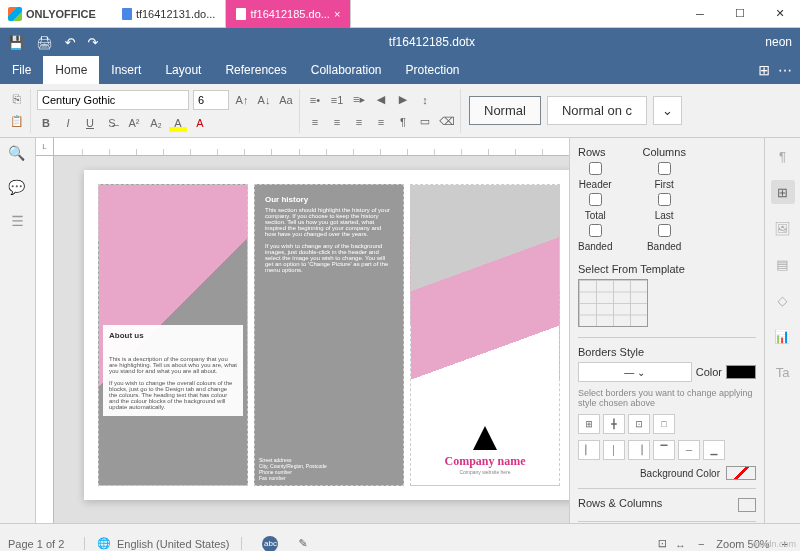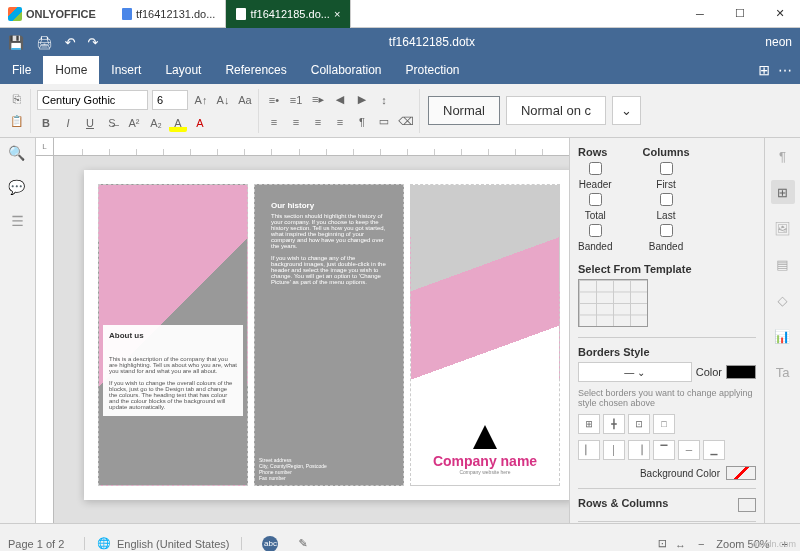--- a/index.html
+++ b/index.html
@@ -2,66 +2,66 @@
 <html><head>
 <meta charset="utf-8">
 <style>
 * { box-sizing: border-box; margin: 0; padding: 0; font-family: -apple-system, Segoe UI, Arial, sans-serif; }
 body { width: 800px; height: 551px; overflow: hidden; background: #fff; font-size: 11px; color: #333; }
 .titlebar { height: 28px; background: #fff; display: flex; align-items: center; border-bottom: 1px solid #ccc; }
 .logo { display: flex; align-items: center; padding: 0 8px; font-weight: bold; font-size: 11px; color: #444; }
 .logo-icon { width: 14px; height: 14px; background: linear-gradient(135deg,#ff6b35 33%,#00a8e8 33% 66%,#8cc63f 66%); margin-right: 4px; border-radius: 2px; }
 .tabs-docs { display: flex; align-items: stretch; height: 28px; margin-left: 8px; }
 .doc-tab { display: flex; align-items: center; padding: 0 10px; font-size: 11px; border-right: 1px solid #ccc; gap: 4px; cursor: pointer; }
-.doc-tab.active { background: #14532d; color: #fff; }
+.doc-tab.active { background: #ec4899; color: #fff; }
 .doc-tab .doc-icon { width: 10px; height: 12px; background: #4a86e8; border-radius: 1px; }
 .doc-tab.active .doc-icon { background: #fff; }
 .doc-tab .close { font-size: 11px; cursor: pointer; }
 .winctl { margin-left: auto; display: flex; }
 .winctl div { width: 40px; height: 28px; display: flex; align-items: center; justify-content: center; font-size: 11px; cursor: pointer; }
 .header { height: 28px; background: #446995; display: flex; align-items: center; justify-content: space-between; padding: 0 8px; color: #fff; font-size: 12px; }
 .header-icons { display: flex; gap: 12px; align-items: center; }
 .header-icons span { cursor: pointer; font-size: 13px; }
 .menu { height: 28px; background: #446995; display: flex; align-items: stretch; color: #fff; }
 .menu-item { padding: 0 12px; display: flex; align-items: center; font-size: 12px; cursor: pointer; }
 .menu-item.active { background: #fff; color: #333; }
 .menu-right { margin-left: auto; display: flex; align-items: center; gap: 8px; padding-right: 8px; font-size: 14px; }
 .toolbar { height: 54px; background: #f1f1f1; border-bottom: 1px solid #ccc; display: flex; align-items: center; padding: 0 4px; gap: 2px; }
 .tool-col { display: flex; flex-direction: column; gap: 4px; padding: 0 4px; border-right: 1px solid #ddd; height: 44px; justify-content: center; }
 .tool-row { display: flex; gap: 4px; align-items: center; }
 .tool-btn { width: 18px; height: 18px; display: flex; align-items: center; justify-content: center; cursor: pointer; font-size: 11px; color: #666; border-radius: 2px; }
-.font-sel { width: 111px; height: 20px; border: 1px solid #ccc; font-size: 11px; padding: 0 4px; background: #fff; }
+.font-sel { width: 152px; height: 20px; border: 1px solid #ccc; font-size: 11px; padding: 0 4px; background: #fff; }
 .size-sel { width: 36px; height: 20px; border: 1px solid #ccc; font-size: 11px; padding: 0 4px; background: #fff; }
 .style-box { border: 1px solid #ccc; padding: 6px 14px; font-size: 13px; background: #fff; cursor: pointer; }
 .style-box.selected { border: 1px solid #7d858c; background: #fafafa; }
 .workarea { display: flex; height: 385px; }
 .left-side { width: 36px; background: #f1f1f1; border-right: 1px solid #ccc; display: flex; flex-direction: column; align-items: center; padding-top: 6px; gap: 16px; }
 .left-side div { width: 18px; height: 18px; cursor: pointer; display: flex; align-items: center; justify-content: center; color: #999; font-size: 14px; }
 .canvas-area { flex: 1; background: #e0e0e0; position: relative; overflow: hidden; }
 .ruler-h { height: 18px; background: #fff; border-bottom: 1px solid #bbb; margin-left: 18px; font-size: 7px; color: #999; display: flex; align-items: flex-end; padding-left: 28px; }
 .ruler-h span { flex: 1; border-left: 1px solid #ccc; height: 6px; }
 .ruler-corner { position: absolute; left: 0; top: 0; width: 18px; height: 18px; background: #fff; border-right: 1px solid #bbb; border-bottom: 1px solid #bbb; font-size: 8px; display: flex; align-items: center; justify-content: center; color: #888; }
 .ruler-v { position: absolute; left: 0; top: 18px; width: 18px; bottom: 0; background: #fff; border-right: 1px solid #bbb; }
 .doc { position: absolute; left: 48px; top: 32px; width: 490px; height: 330px; background: #fff; box-shadow: 0 2px 8px rgba(0,0,0,0.2); padding: 14px; }
 .brochure { display: flex; gap: 6px; height: 100%; position: relative; }
 .tri1, .tri2, .tri3 { flex: 1; position: relative; border: 1px dashed #ccc; }
 .tri1 { background: linear-gradient(135deg, #e8a7c8 0 45%, #999 45%); }
 .tri2 { background: #999; }
 .tri3 { background: linear-gradient(160deg, #ccc 0 30%, #e8a7c8 30% 55%, #fff 55%); }
 .about { position: absolute; left: 4px; top: 140px; right: 4px; background: rgba(255,255,255,0.95); padding: 6px; font-size: 6px; color: #555; }
 .about h3 { font-size: 8px; color: #333; margin-bottom: 16px; }
-.history { padding: 16px; font-size: 6px; color: #fff; }
+.history { padding: 10px; font-size: 6px; color: #fff; }
 .history h3 { font-size: 8px; margin-bottom: 3px; }
 .addr { position: absolute; bottom: 4px; left: 4px; font-size: 5px; color: #fff; }
 .company { position: absolute; bottom: 10px; left: 0; right: 0; text-align: center; }
 .company .tri-logo { width: 24px; height: 24px; margin: 0 auto 4px; background: #000; clip-path: polygon(50% 0, 0 100%, 100% 100%); position: relative; }
-.company .cn { font-size: 14px; color: #d63384; font-weight: bold; }
+.company .cn { font-size: 12px; color: #d63384; font-weight: bold; font-family: Liberation Serif, serif; }
 .company .cw { font-size: 5px; color: #888; }
 .right-panel { width: 195px; background: #f1f1f1; border-left: 1px solid #ccc; padding: 8px; font-size: 11px; overflow-y: auto; }
-.right-panel h4 { font-size: 11px; font-weight: bold; margin-bottom: 4px; color: #333; }
+.right-panel h4 { font-size: 11px; font-weight: normal; margin-bottom: 4px; color: #333; }
 .chk-row { display: flex; gap: 30px; margin-bottom: 8px; }
 .chk-col label { display: flex; align-items: center; gap: 4px; margin-bottom: 3px; cursor: pointer; font-size: 10px; flex-direction: column; }
 .chk-col input { cursor: pointer; }
 .tpl-grid { width: 70px; height: 48px; border: 1px solid #999; background: linear-gradient(#ccc 1px, transparent 1px) 0 0/100% 25%, linear-gradient(90deg, #ccc 1px, transparent 1px) 0 0/25% 100%; margin-bottom: 10px; cursor: pointer; }
 .sep { border-top: 1px solid #ccc; margin: 8px 0; }
 .border-row { display: flex; gap: 4px; margin-bottom: 6px; align-items: center; }
 .border-sel { flex: 1; height: 20px; border: 1px solid #ccc; background: #fff; cursor: pointer; display: flex; align-items: center; justify-content: center; font-size: 10px; }
 .color-sw { width: 30px; height: 14px; background: #000; border: 1px solid #999; cursor: pointer; }
 .hint { font-size: 9px; color: #888; margin-bottom: 6px; }
 .border-btns { display: flex; gap: 3px; flex-wrap: wrap; margin-bottom: 6px; }

